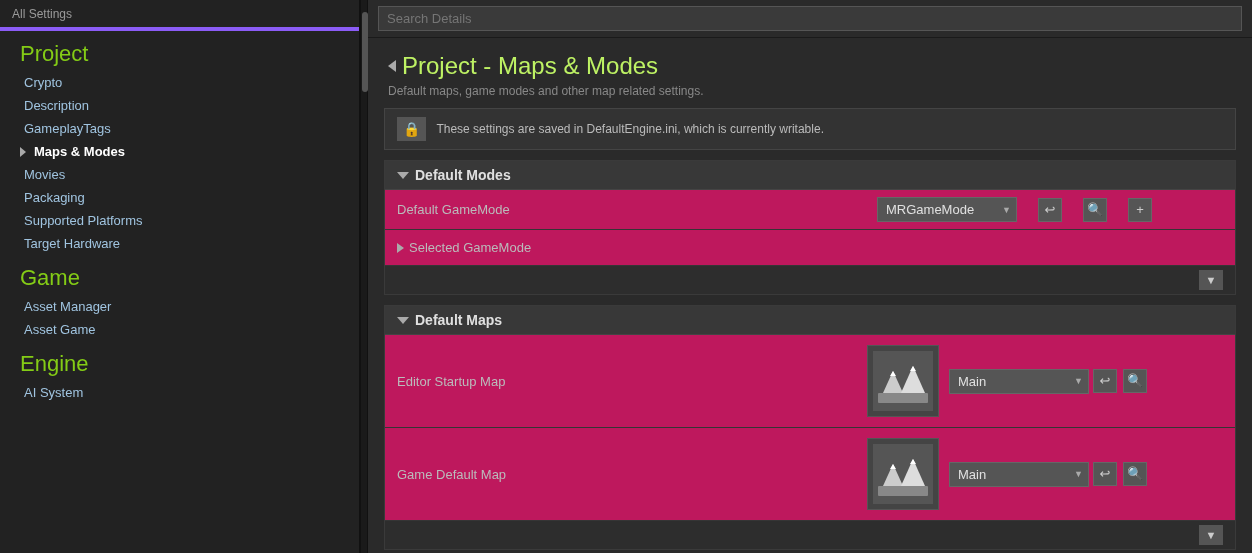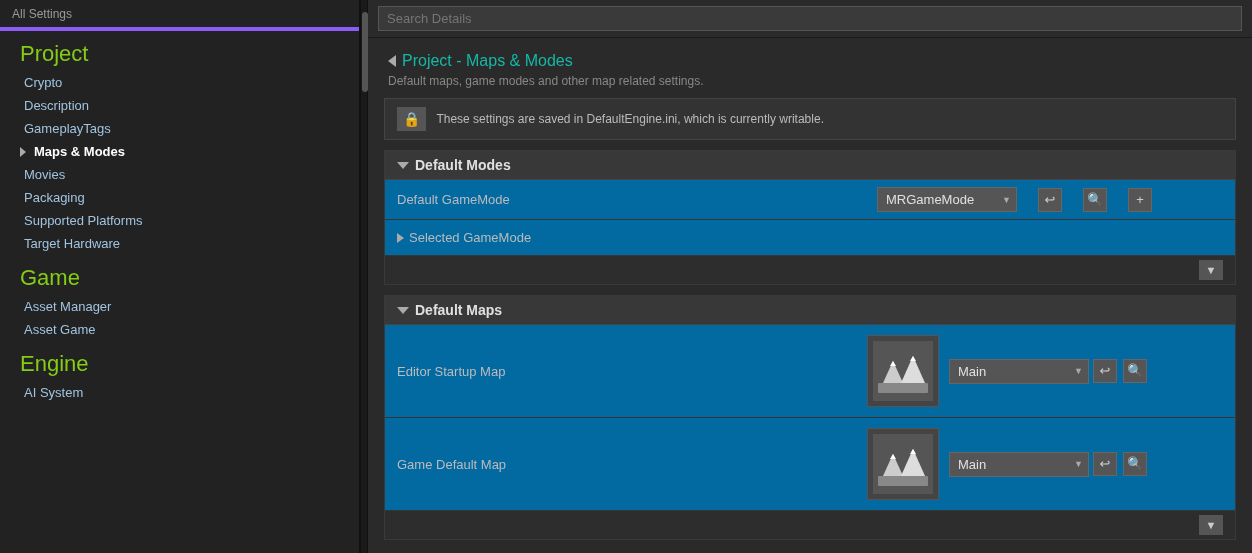--- a/index.html
+++ b/index.html
@@ -133,23 +133,23 @@
     }
 
     .triangle-left {
       width: 0; height: 0;
       border-top: 6px solid transparent;
       border-bottom: 6px solid transparent;
       border-right: 8px solid #aaa;
     }
 
     .page-title {
-      font-size: 16px;
+      font-size: 24px;
       font-weight: 400;
-      color: #14b8a6;
+      color: #bef264;
     }
 
     .page-subtitle {
       font-size: 12px;
       color: #888;
       padding: 0 20px 10px 20px;
     }
 
     .info-banner {
       background: #333;
@@ -163,21 +163,21 @@
       font-size: 12px;
     }
 
     .lock-icon-wrap {
       background: #555;
       padding: 4px 6px;
       font-size: 14px;
     }
 
     .section-block {
-      background: #0369a1;
+      background: #be185d;
       border: 1px solid #3a3a3a;
       margin: 0 16px 10px 16px;
     }
 
     .section-header {
       background: #383838;
       padding: 6px 12px;
       display: flex;
       align-items: center;
       gap: 6px;

